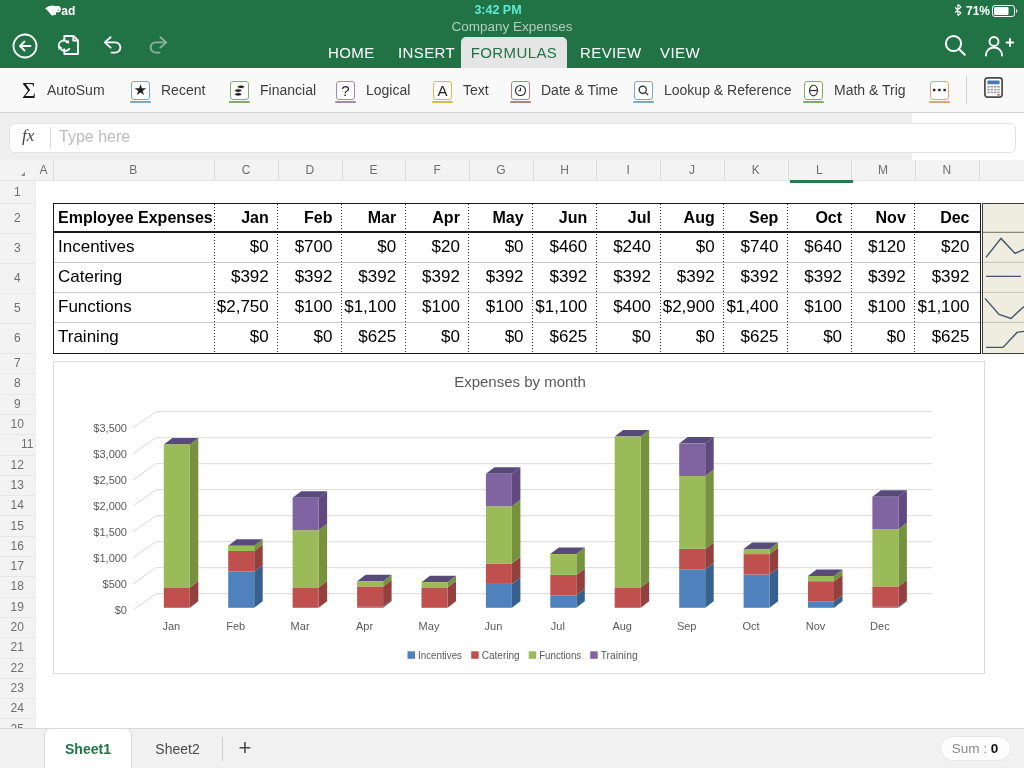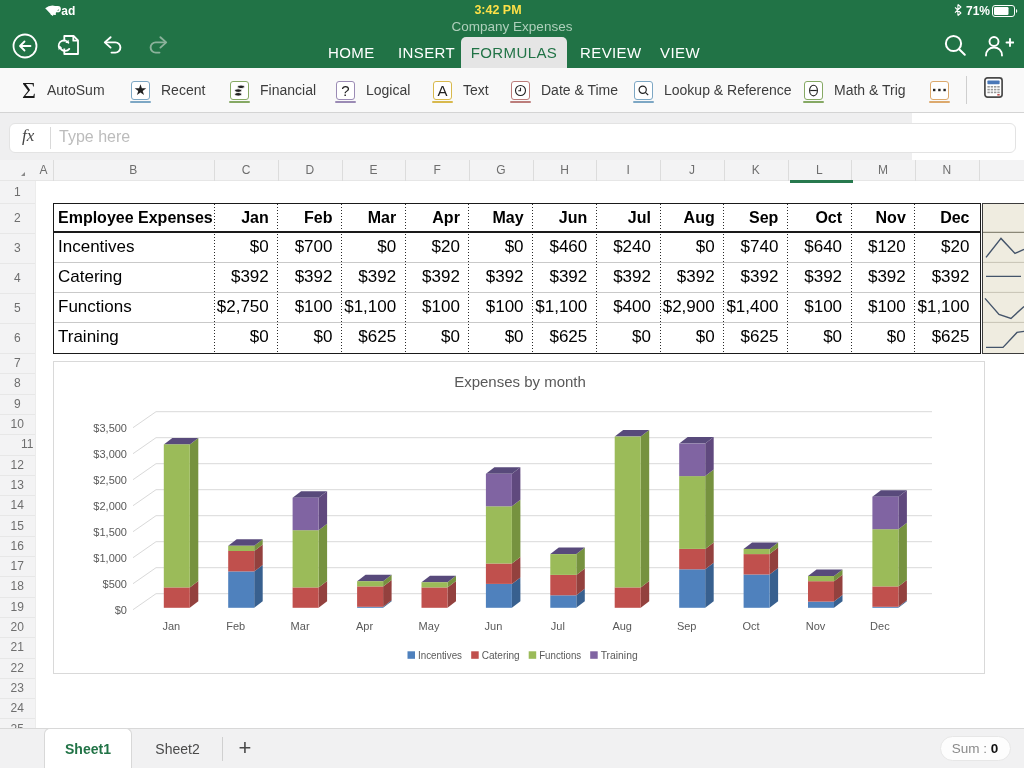--- a/index.html
+++ b/index.html
@@ -37,21 +37,21 @@
 
 #bbar{position:absolute;left:0;top:728px;width:1024px;height:40px;background:#f1f1f2;border-top:1px solid #d8d8d8;}
 #sheet1{position:absolute;left:44px;top:-1px;width:88px;height:41px;background:#fff;border:1px solid #d8d8d8;border-bottom:none;border-radius:6px 6px 0 0;color:#217346;font-weight:bold;font-size:14px;text-align:center;line-height:40px;}
 </style></head><body>
 
 <div id="hdr">
   <div style="position:absolute;left:14px;top:4px;color:#fff;font-size:12px;font-weight:bold;margin-left:36px;">iPad</div>
   <svg style="position:absolute;left:44px;top:4px;" width="17" height="13" viewBox="0 0 17 13">
       <path d="M8.5 12 L1.2 4.2 A11 11 0 0 1 15.8 4.2 Z" fill="#fff"></path>
     </svg>
-  <div style="position:absolute;left:0;top:3px;width:996px;text-align:center;color:#fde047;font-size:12.5px;font-weight:bold;">3:42 PM</div>
+  <div style="position:absolute;left:0;top:3px;width:996px;text-align:center;color:#5eead4;font-size:12.5px;font-weight:bold;">3:42 PM</div>
   <div style="position:absolute;left:0;top:19px;width:1024px;text-align:center;color:#aecfbb;font-size:13.5px;">Company Expenses</div>
   <svg style="position:absolute;left:954px;top:4px;" width="8" height="12" viewBox="0 0 8 12">
       <path d="M3.9 0.4 L6.9 3 L1 8.6 M3.9 11.6 L6.9 9 L1 3.4 M3.9 0.4 V11.6" fill="none" stroke="#fff" stroke-width="1.1" stroke-linejoin="round"></path>
     </svg>
   <div style="position:absolute;left:966px;top:4px;color:#fff;font-size:12px;font-weight:bold;">71%</div>
   <svg style="position:absolute;left:992px;top:5px;" width="26" height="12" viewBox="0 0 26 12">
       <rect x="0.5" y="0.5" width="22" height="11" rx="2.5" fill="none" stroke="#fff"></rect>
       <rect x="2" y="2" width="14.5" height="8" rx="1.2" fill="#fff"></rect>
       <path d="M24 4 v4 a2.2 2.2 0 0 0 0-4z" fill="#fff"></path>
     </svg>

